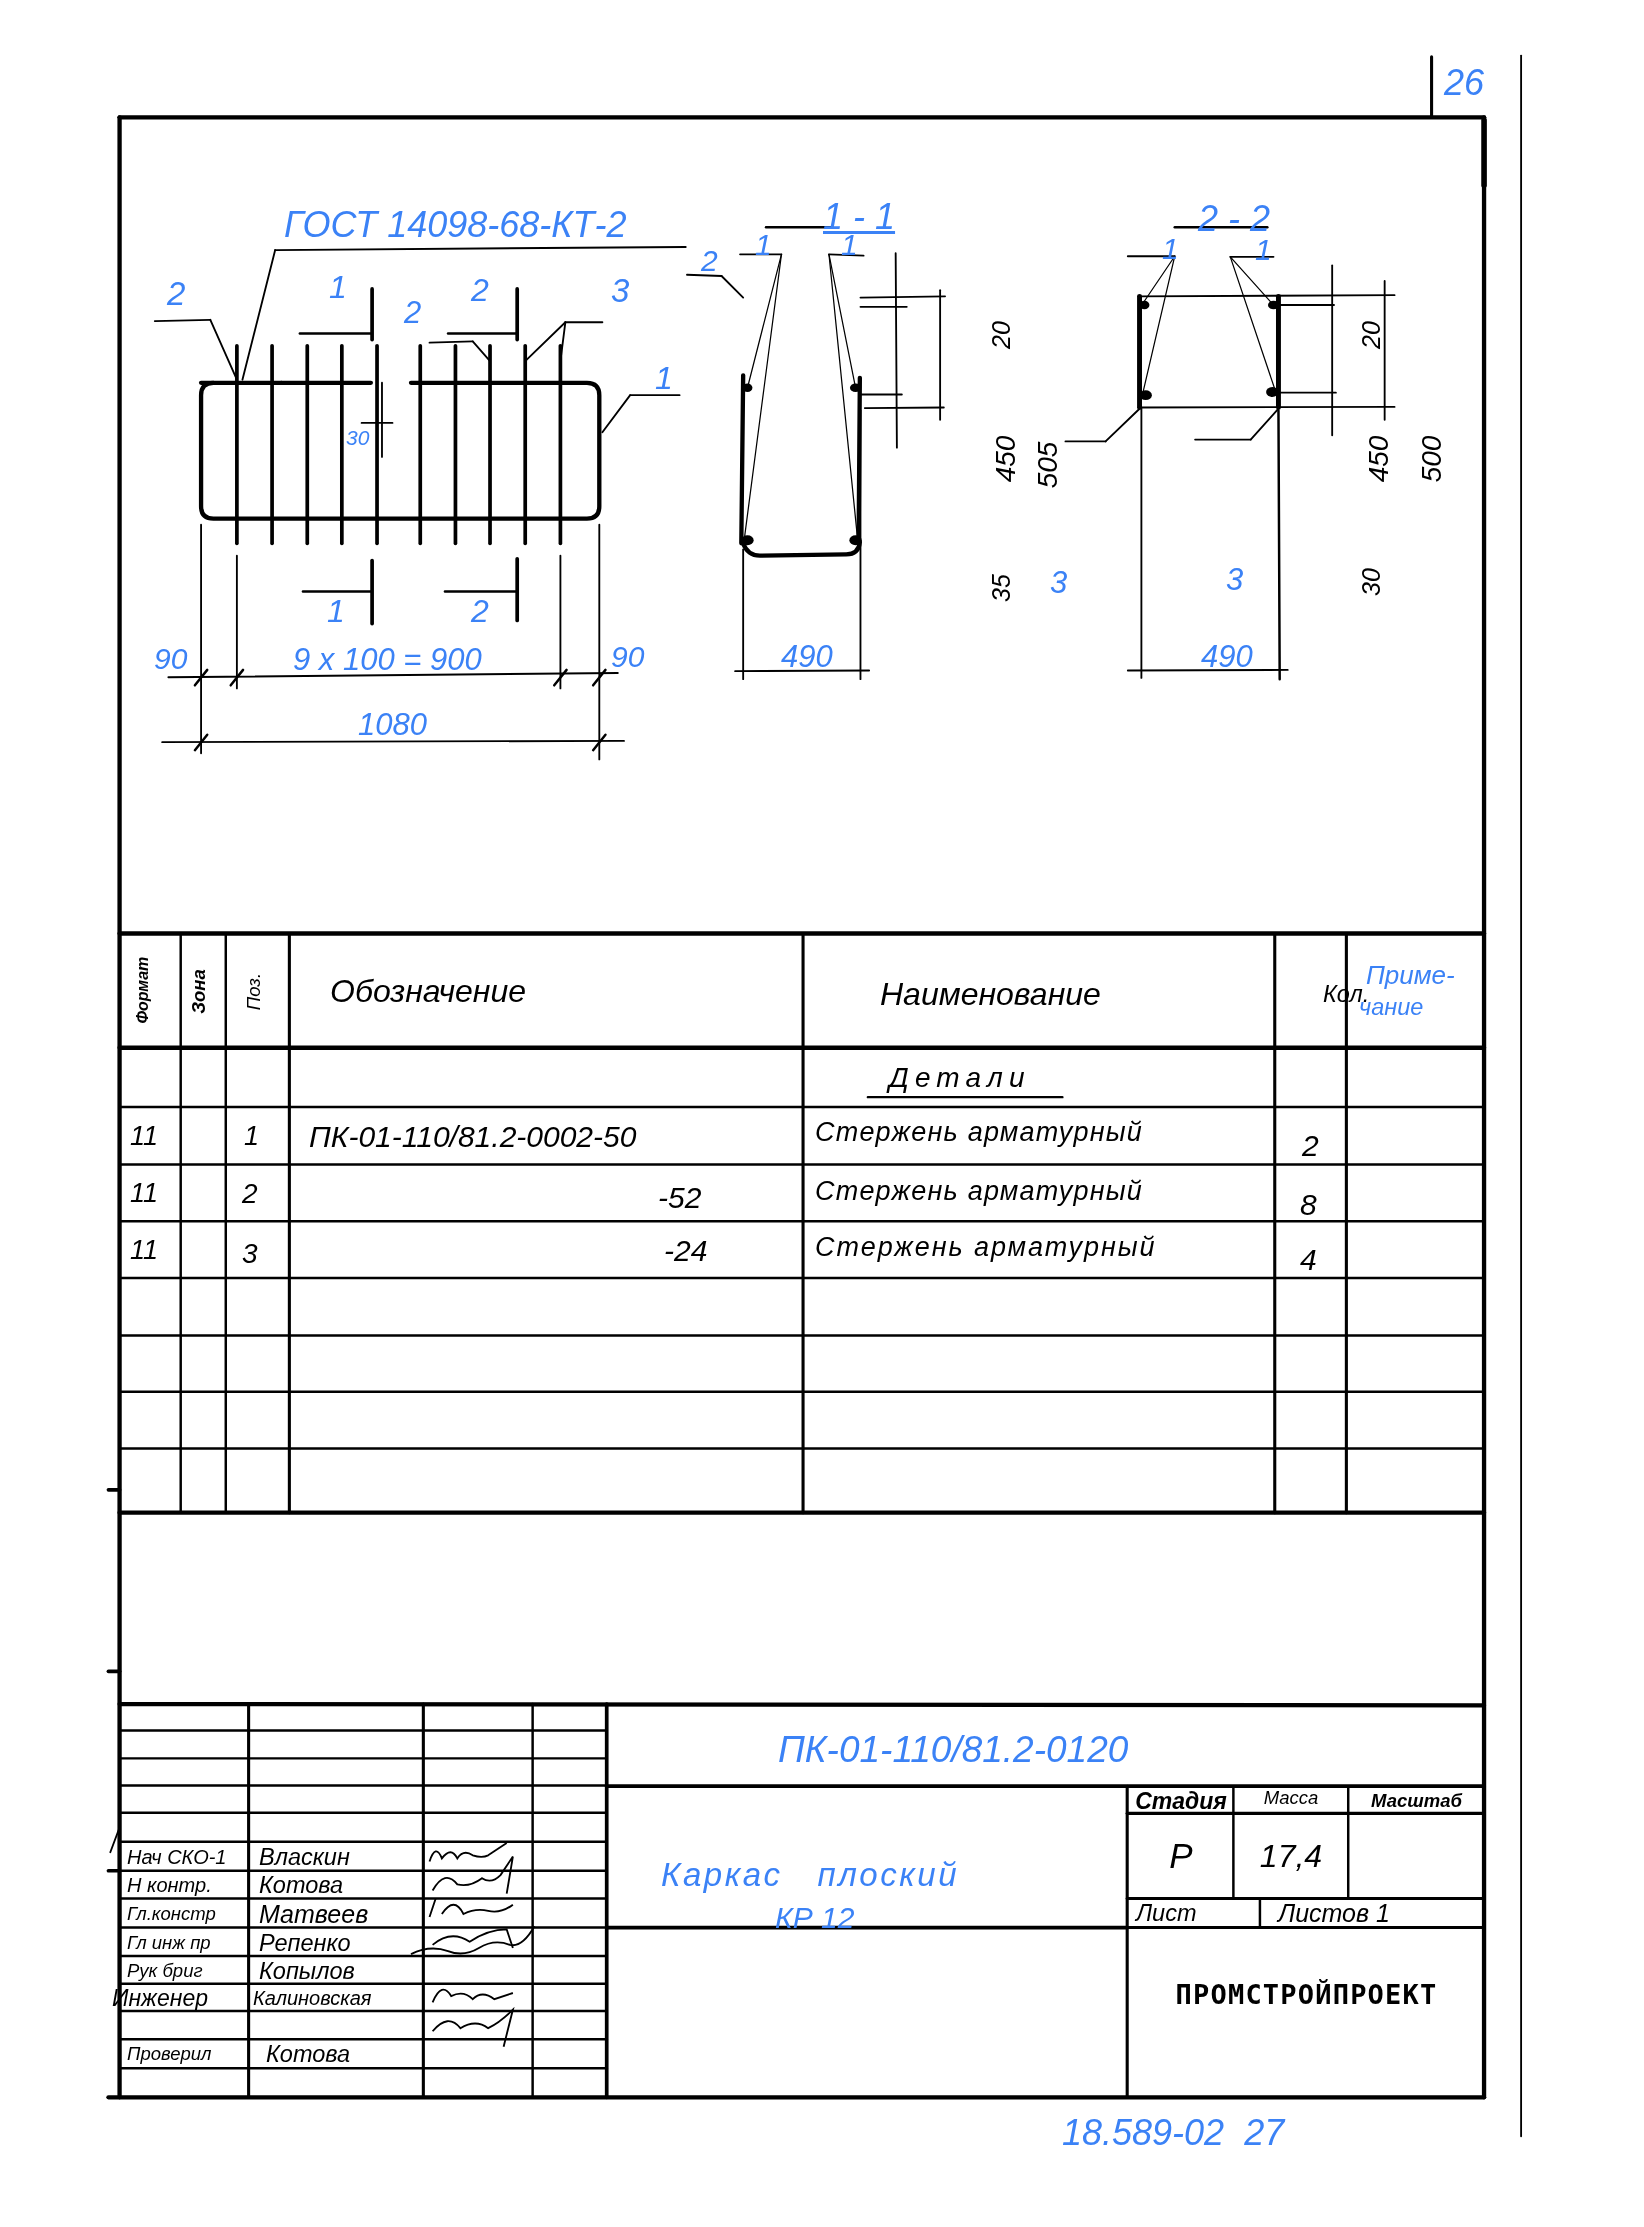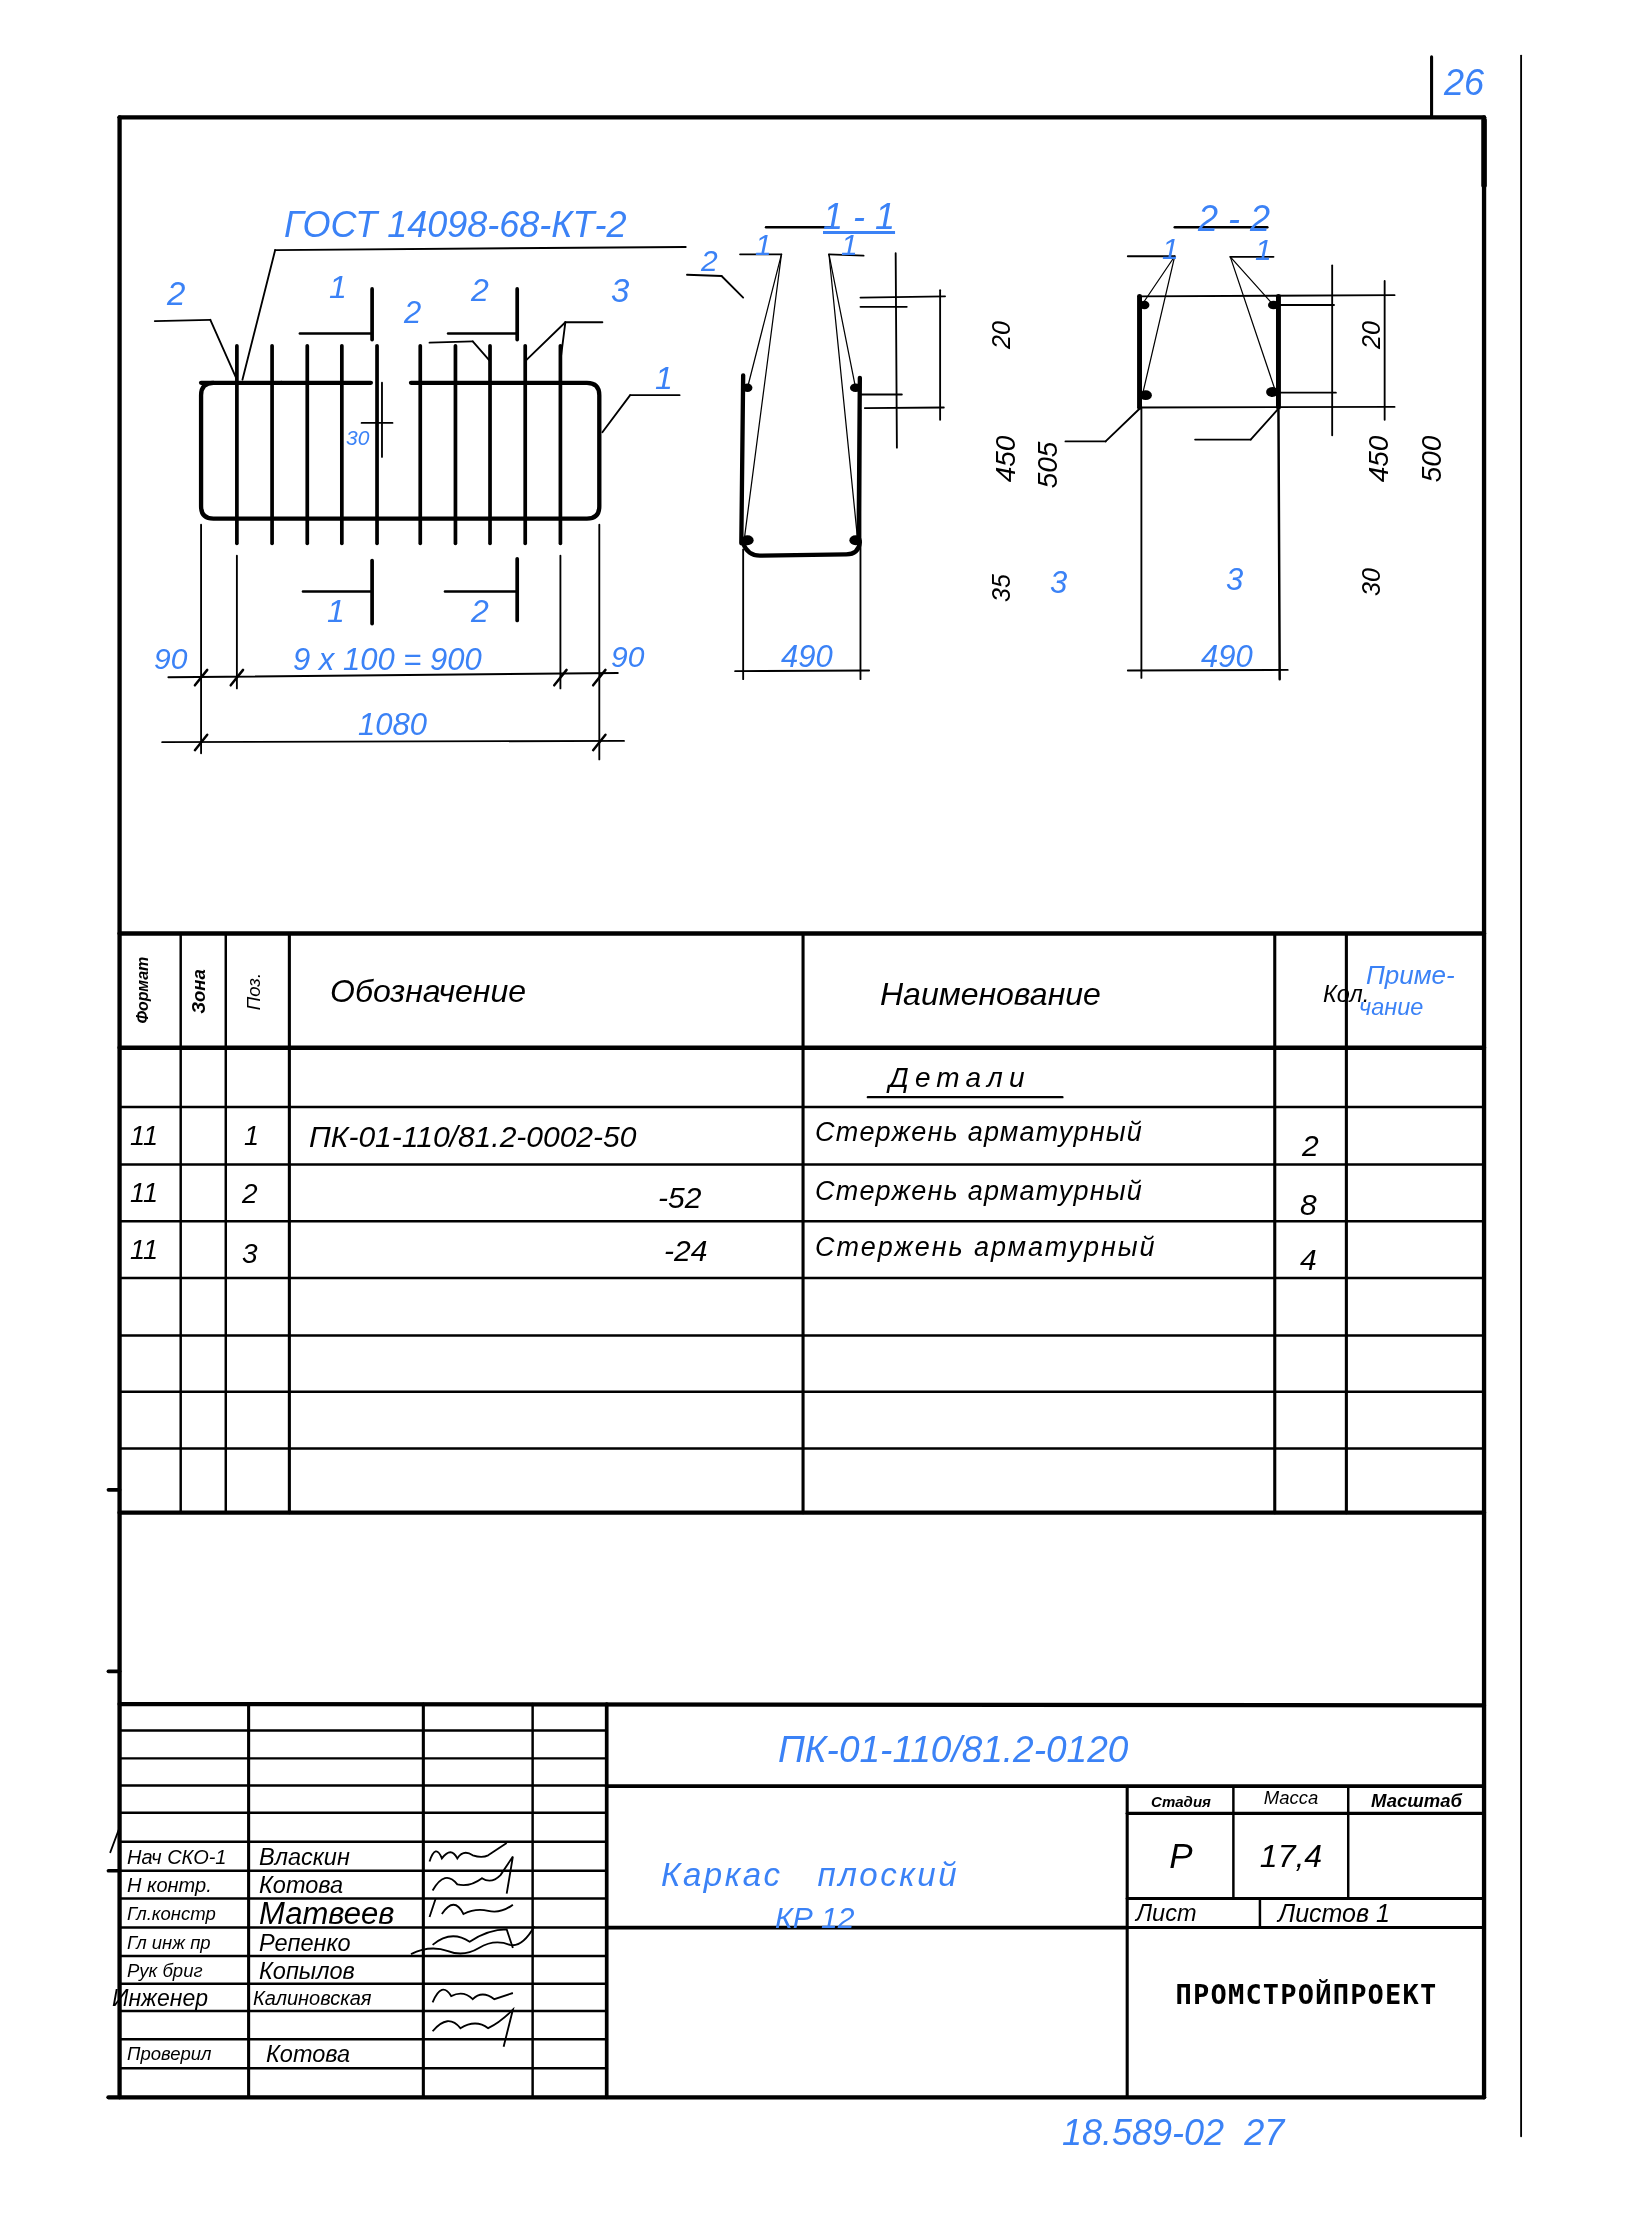--- a/index.html
+++ b/index.html
@@ -293,41 +293,41 @@
     <div class="cell" style="left:815px;top:1223px;height:49px;font-size:27px;letter-spacing:1.9px;">Стержень арматурный</div>
     <div class="cell" style="left:1300px;top:1235px;height:49px;font-size:30px;">4</div>
   </div>
 </div>
 
 <div>
   <div class="abs hw" style="left:778px;top:1729px;font-size:37px;">ПК-01-110/81.2-0120</div>
   <div class="abs hw" style="left:661px;top:1856px;font-size:33px;letter-spacing:2.5px;white-space:pre;">Каркас   плоский</div>
   <div class="abs hw" style="left:775px;top:1901px;font-size:30px;">КР 12</div>
 
-  <div class="cell" style="left:1129px;top:1788px;width:104px;height:26px;font-size:15px;font-weight:bold;justify-content:center;">Стадия</div>
+  <div class="cell" style="left:1129px;top:1788px;width:104px;height:26px;font-size:23px;font-weight:bold;justify-content:center;">Стадия</div>
   <div class="cell" style="left:1235px;top:1788px;width:112px;height:20px;font-size:18.5px;justify-content:center;">Масса</div>
   <div class="cell" style="left:1350px;top:1788px;width:133px;height:26px;font-size:18.5px;font-weight:bold;justify-content:center;">Масштаб</div>
   <div class="cell" style="left:1129px;top:1828px;width:104px;height:56px;font-size:35px;justify-content:center;">Р</div>
   <div class="cell" style="left:1235px;top:1828px;width:112px;height:56px;font-size:32px;justify-content:center;">17,4</div>
   <div class="cell" style="left:1350px;top:1828px;width:133px;height:56px;font-size:32px;justify-content:center;"></div>
   <div class="cell" style="left:1136px;top:1900px;width:117px;height:27px;font-size:23.5px;">Лист</div>
   <div class="cell" style="left:1278px;top:1900px;width:204px;height:27px;font-size:25px;">Листов 1</div>
   <div class="cell stamp" style="left:1129px;top:1970px;width:355px;height:49px;font-size:27px;justify-content:center;font-weight:bold;">ПРОМСТРОЙПРОЕКТ</div>
 
   <div>
     <div class="cell" style="left:127px;top:1843px;height:28px;font-size:20px;">Нач СКО-1</div>
     <div class="cell" style="left:259px;top:1843px;height:28px;font-size:23.5px;">Власкин</div>
   </div>
   <div>
     <div class="cell" style="left:127px;top:1871px;height:28px;font-size:20px;">Н контр.</div>
     <div class="cell" style="left:259px;top:1871px;height:28px;font-size:23.5px;">Котова</div>
   </div>
   <div>
     <div class="cell" style="left:127px;top:1900px;height:28px;font-size:18.5px;">Гл.констр</div>
-    <div class="cell" style="left:259px;top:1900px;height:28px;font-size:31px;">Матвеев</div>
+    <div class="cell" style="left:259px;top:1900px;height:28px;font-size:25px;">Матвеев</div>
   </div>
   <div>
     <div class="cell" style="left:127px;top:1929px;height:28px;font-size:18.5px;">Гл инж пр</div>
     <div class="cell" style="left:259px;top:1929px;height:28px;font-size:23.5px;">Репенко</div>
   </div>
   <div>
     <div class="cell" style="left:127px;top:1957px;height:28px;font-size:18.5px;">Рук бриг</div>
     <div class="cell" style="left:259px;top:1957px;height:28px;font-size:23.5px;">Копылов</div>
   </div>
   <div>

